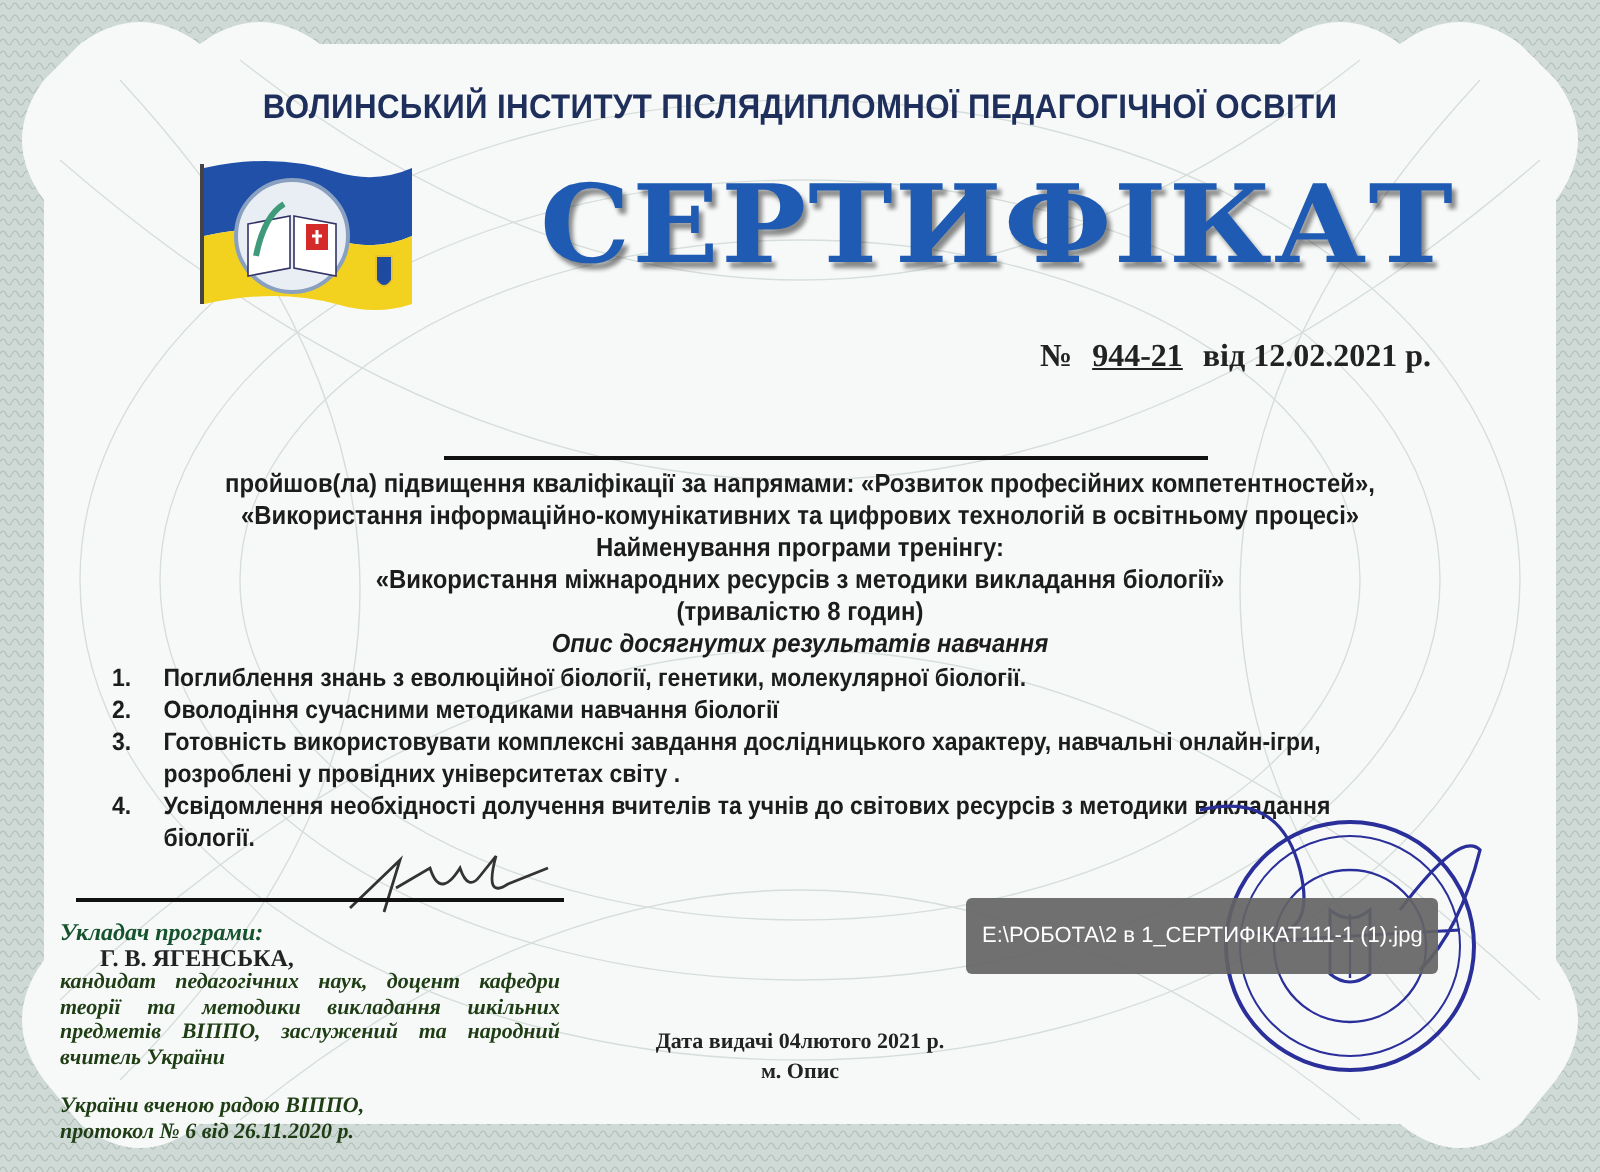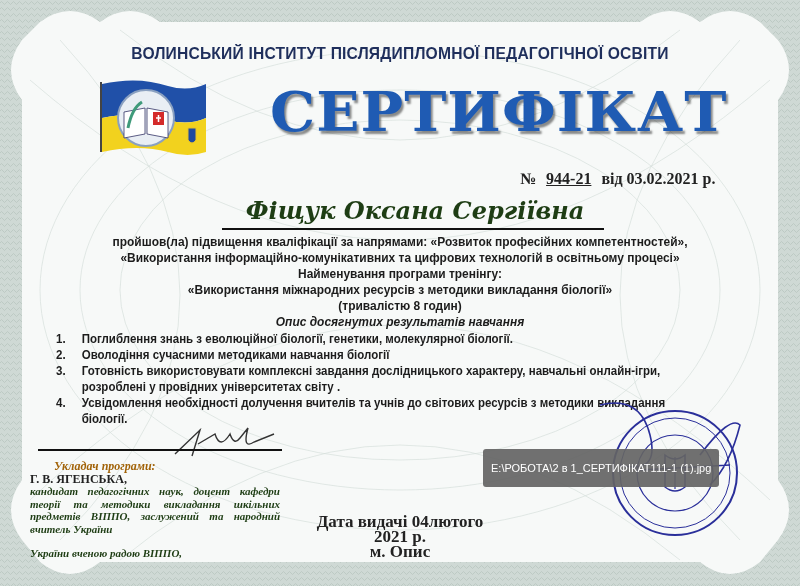--- a/index.html
+++ b/index.html
@@ -21,25 +21,25 @@
   .center-block{position:absolute;left:40px;top:234px;width:720px;text-align:center;
     font-family:"Liberation Sans",sans-serif;font-weight:bold;font-size:13px;line-height:16px;color:#1c1c1c;transform:scaleX(0.92);}
   .center-block .italic{font-style:italic;font-weight:bold;}
   .results{position:absolute;left:56px;top:331px;width:680px;font-family:"Liberation Sans",sans-serif;font-weight:bold;
     font-size:12.5px;line-height:16px;color:#1c1c1c;transform:scaleX(0.92);transform-origin:left top;margin:0;padding:0;list-style:none;}
   .results li{display:flex;}
   .results .n{width:28px;flex:none;}
   .sig-line{position:absolute;left:38px;top:449px;width:244px;height:2px;background:#111;}
   .signature-left{position:absolute;left:170px;top:420px;width:110px;height:40px;}
   .author{position:absolute;left:30px;top:460px;width:250px;font-family:"Liberation Serif",serif;color:#1e3d14;font-size:11px;line-height:12.5px;font-style:italic;font-weight:bold;}
-  .author .label{font-size:12px;color:#a16207;margin-left:24px;}
-  .author .aname{font-style:normal;font-size:12px;color:#222;}
+  .author .label{font-size:12px;color:#14532d;}
+  .author .aname{font-style:normal;font-size:12px;color:#222;margin-left:20px;}
   .author .desc{text-align:justify;}
   .approved{margin-top:12px;}
-  .issue{position:absolute;left:300px;top:514px;width:200px;text-align:center;font-family:"Liberation Serif",serif;font-weight:bold;font-size:17px;line-height:15px;color:#222;}
+  .issue{position:absolute;left:300px;top:514px;width:200px;text-align:center;font-family:"Liberation Serif",serif;font-weight:bold;font-size:11px;line-height:15px;color:#222;}
   .director{position:absolute;left:520px;top:462px;width:120px;text-align:center;font-family:"Liberation Serif",serif;font-style:italic;font-weight:bold;font-size:11px;line-height:15px;color:#1e3d14;}
   .stamp{position:absolute;left:580px;top:395px;width:180px;height:145px;}
   .tooltip{position:absolute;left:483px;top:449px;height:22px;padding:8px 8px;background:rgba(100,100,100,0.92);color:#fff;
     font-family:"Liberation Sans",sans-serif;font-size:11px;line-height:22px;border-radius:3px;white-space:nowrap;}
 </style>
 </head>
 <body>
 
 <div class="page">
   <svg class="frame" width="800" height="586">
@@ -77,24 +77,23 @@
     <path d="M58 40 L63 40 M60.5 37 L60.5 44" stroke="#fff" stroke-width="1.5"></path>
     <path d="M30 50 Q34 30 44 24" stroke="#3f9a7a" stroke-width="3" fill="none"></path>
     <path d="M90 50 L98 50 L98 62 Q94 68 90 62 Z" fill="#1e4aa0" stroke="#e8c22a" stroke-width="1"></path>
   </svg>
 
   <div class="cert-title">СЕРТИФІКАТ</div>
 
   <div class="cert-num">
     <span>№</span>
     <span class="num">944-21</span>
-    <span>від 03.02.2021 р.</span>
+    <span>від 12.02.2021 р.</span>
   </div>
 
-  <div class="name">Фіщук Оксана Сергіївна</div>
   <div class="name-line"></div>
 
   <div class="center-block">
     <div>пройшов(ла) підвищення кваліфікації за напрямами: «Розвиток  професійних компетентностей»,</div>
     <div>«Використання інформаційно-комунікативних та цифрових технологій в освітньому процесі»</div>
     <div>Найменування програми тренінгу:</div>
     <div>«Використання міжнародних ресурсів з методики викладання біології»</div>
     <div>(тривалістю 8 годин)</div>
     <div class="italic">Опис досягнутих  результатів навчання</div>
   </div>
@@ -121,20 +120,21 @@
   <svg class="signature-left" viewBox="0 0 110 40">
     <path d="M5 34 L30 10 L22 36 M28 24 L45 14 Q50 30 60 14 Q64 26 70 18 L78 8 Q72 30 84 22 L104 14" stroke="#333" stroke-width="1.4" fill="none"></path>
   </svg>
   <div class="sig-line"></div>
 
   <div class="author">
     <div class="label">Укладач програми:</div>
     <div class="aname">Г. В. ЯГЕНСЬКА,</div>
     <div class="desc">кандидат педагогічних наук, доцент кафедри теорії та методики викладання шкільних предметів  ВІППО, заслужений та народний вчитель України</div>
     <div class="approved">України вченою радою ВІППО,</div>
+    <div>протокол № 6  від 26.11.2020 р.</div>
   </div>
 
   <div class="issue">
     <div>Дата видачі 04лютого 2021 р.</div>
     <div>м. Опис</div>
   </div>
 
   <svg class="stamp" viewBox="0 0 180 145">
     <g stroke="#2a2f9a" fill="none">
       <circle cx="95" cy="78" r="62" stroke-width="2"></circle>

